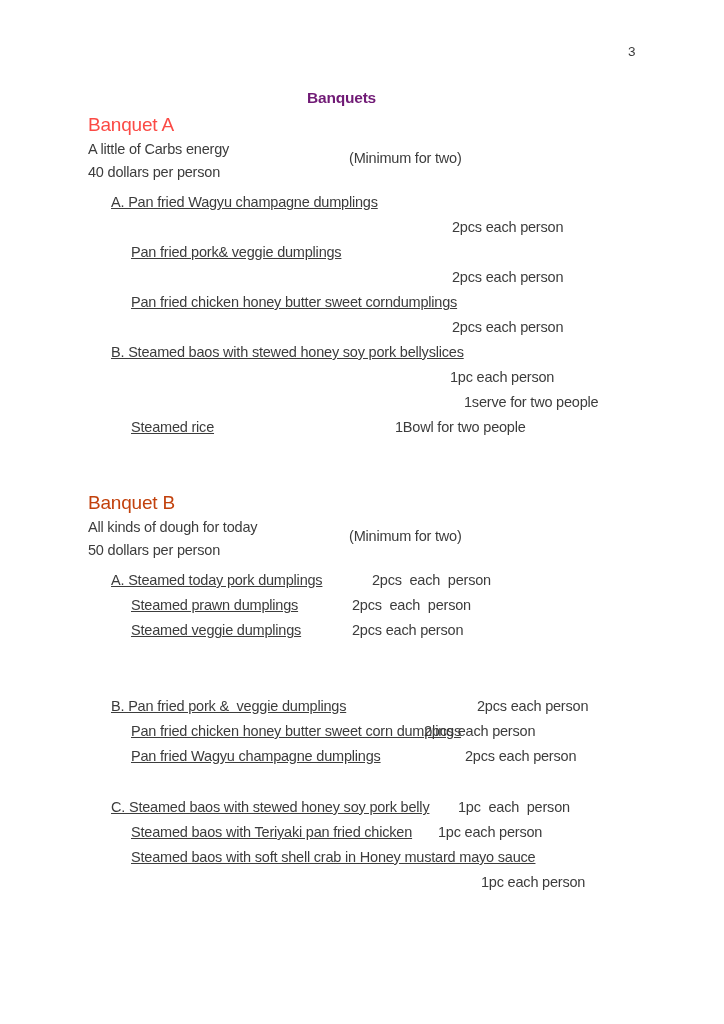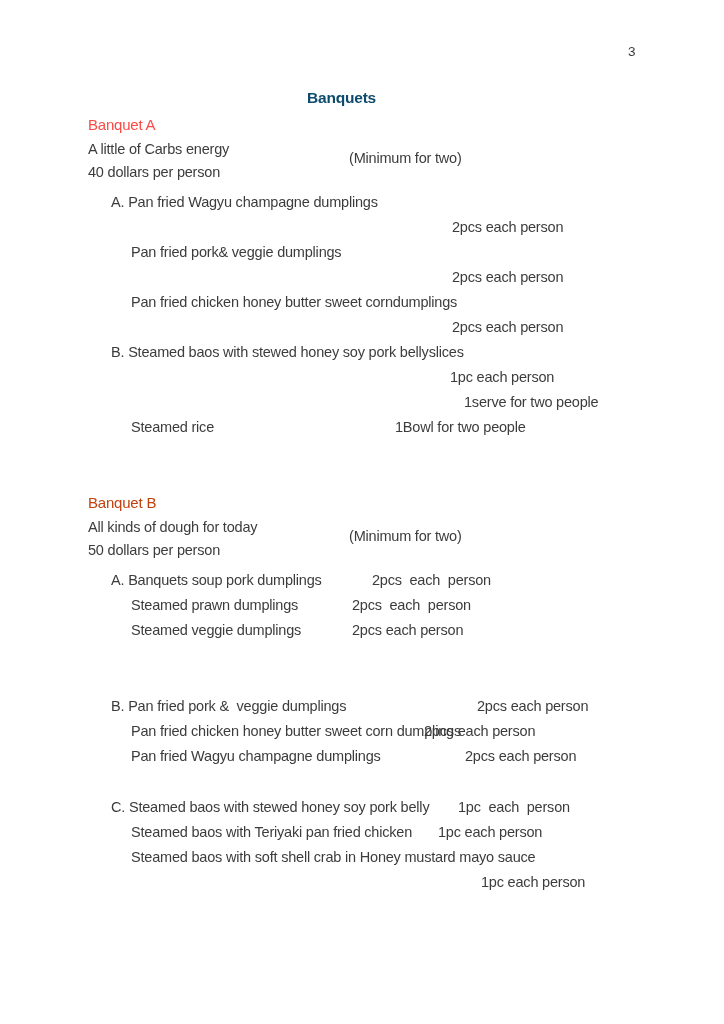--- a/index.html
+++ b/index.html
@@ -34,21 +34,21 @@
     padding-left: 219px;
     font-weight: 700;
     font-size: 15.5px;
     color: #ff0000;
     white-space: pre;
   }
   .banquet-b { margin-top: 53px; }
   .banquet-heading {
     height: 24px;
     line-height: 20px;
-    font-size: 15px;
+    font-size: 19px;
     color: #fb4a45;
     white-space: pre;
   }
   .subtitle-row {
     position: relative;
     height: 23px;
     line-height: 20px;
     white-space: pre;
   }
   .min-note { position: absolute; left: 217px; top: 9px; white-space: pre; margin-left: 44px; }
@@ -57,32 +57,33 @@
     line-height: 20px;
     white-space: pre;
   }
   .groups > .group:nth-child(2) { margin-top: 51px; }
   .groups > .group:nth-child(3) { margin-top: 26px; }
   .line {
     position: relative;
     height: 25px;
     line-height: 25px;
     white-space: pre;
+    text-decoration: underline;
   }
   .indent-1 { padding-left: 23px; }
   .indent-2 { padding-left: 43px; }
   .qty { position: absolute; top: 0; white-space: pre; }
 </style>
 </head>
 <body>
 
 <div class="page" style="color: rgb(60, 60, 60); background: rgb(255, 255, 255);">
   <div class="page-number">3</div>
   <div class="content">
-    <div class="doc-title" style="color: #0c4a6e;">Banquets</div>
+    <div class="doc-title" style="color: #701a75;">Banquets</div>
     <div id="banquet-sections">
         <div class="banquet-section">
           <div class="banquet-heading" style="color: rgb(251, 74, 69);">Banquet A</div>
           <div class="subtitle-row"><span>A little of Carbs energy</span><span class="min-note">(Minimum for two)</span></div>
           <div class="price-row">40 dollars per person</div>
           <div class="groups">
             <div class="group">
               <div class="line indent-1"><span>A. Pan fried Wagyu champagne dumplings</span></div>
               <div class="line"><span class="qty" style="left: 364px;">2pcs each person</span></div>
               <div class="line indent-2"><span>Pan fried pork&amp; veggie dumplings</span></div>
@@ -95,21 +96,21 @@
               <div class="line indent-2"><span>Steamed rice</span><span class="qty" style="left: 307px;">1Bowl for two people</span></div>
             </div>
           </div>
         </div>
         <div class="banquet-section banquet-b">
           <div class="banquet-heading" style="color: #c2410c;">Banquet B</div>
           <div class="subtitle-row"><span>All kinds of dough for today</span><span class="min-note">(Minimum for two)</span></div>
           <div class="price-row">50 dollars per person</div>
           <div class="groups">
             <div class="group">
-              <div class="line indent-1"><span>A. Banquets soup pork dumplings</span><span class="qty" style="left: 284px;">2pcs  each  person</span></div>
+              <div class="line indent-1"><span>A. Steamed today pork dumplings</span><span class="qty" style="left: 284px;">2pcs  each  person</span></div>
               <div class="line indent-2"><span>Steamed prawn dumplings</span><span class="qty" style="left: 264px;">2pcs  each  person</span></div>
               <div class="line indent-2"><span>Steamed veggie dumplings</span><span class="qty" style="left: 264px;">2pcs each person</span></div>
             </div>
             <div class="group">
               <div class="line indent-1"><span>B. Pan fried pork &amp;  veggie dumplings</span><span class="qty" style="left: 389px;">2pcs each person</span></div>
               <div class="line indent-2"><span>Pan fried chicken honey butter sweet corn dumplings</span><span class="qty" style="left: 336px;">2pcs each person</span></div>
               <div class="line indent-2"><span>Pan fried Wagyu champagne dumplings</span><span class="qty" style="left: 377px;">2pcs each person</span></div>
             </div>
             <div class="group">
               <div class="line indent-1"><span>C. Steamed baos with stewed honey soy pork belly</span><span class="qty" style="left: 370px;">1pc  each  person</span></div>

